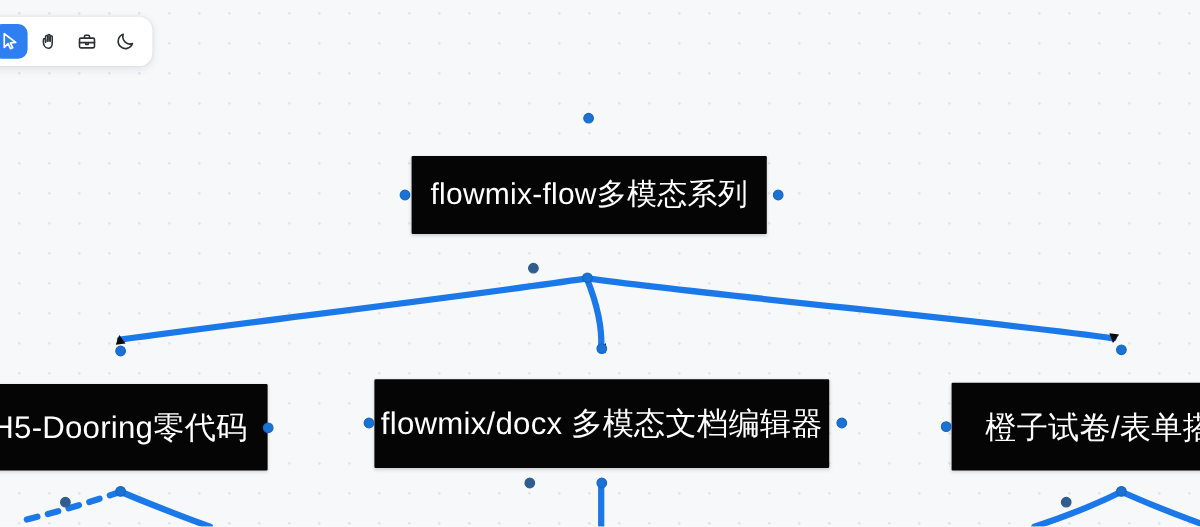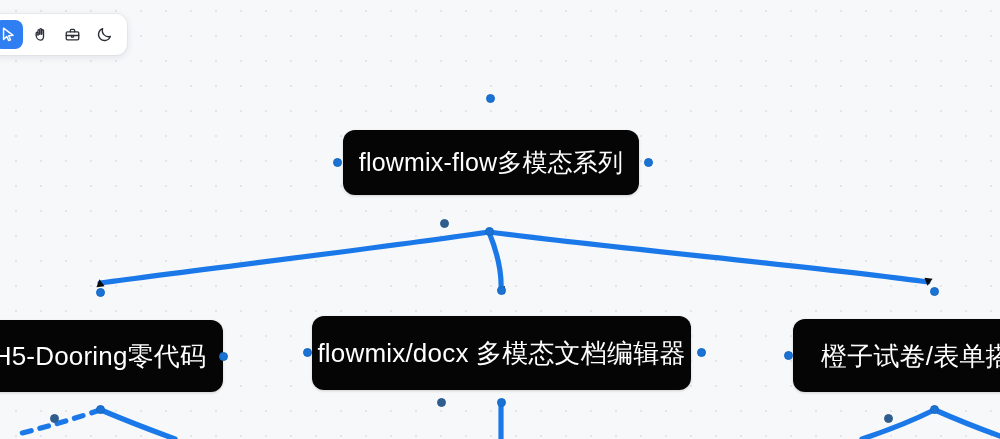--- a/index.html
+++ b/index.html
@@ -35,21 +35,21 @@
     width: 1000px;
     height: 439px;
     pointer-events: none;
   }
 
   
   .node {
     position: absolute;
     background: #050505;
     color: #ffffff;
-    border-radius: 12px;
+    border-radius: 1px;
     display: flex;
     align-items: center;
     justify-content: center;
     box-sizing: border-box;
     white-space: nowrap;
     letter-spacing: 0.2px;
     box-shadow: 0 1px 3px rgba(0,0,0,0.16);
   }
 
   .node-label {

